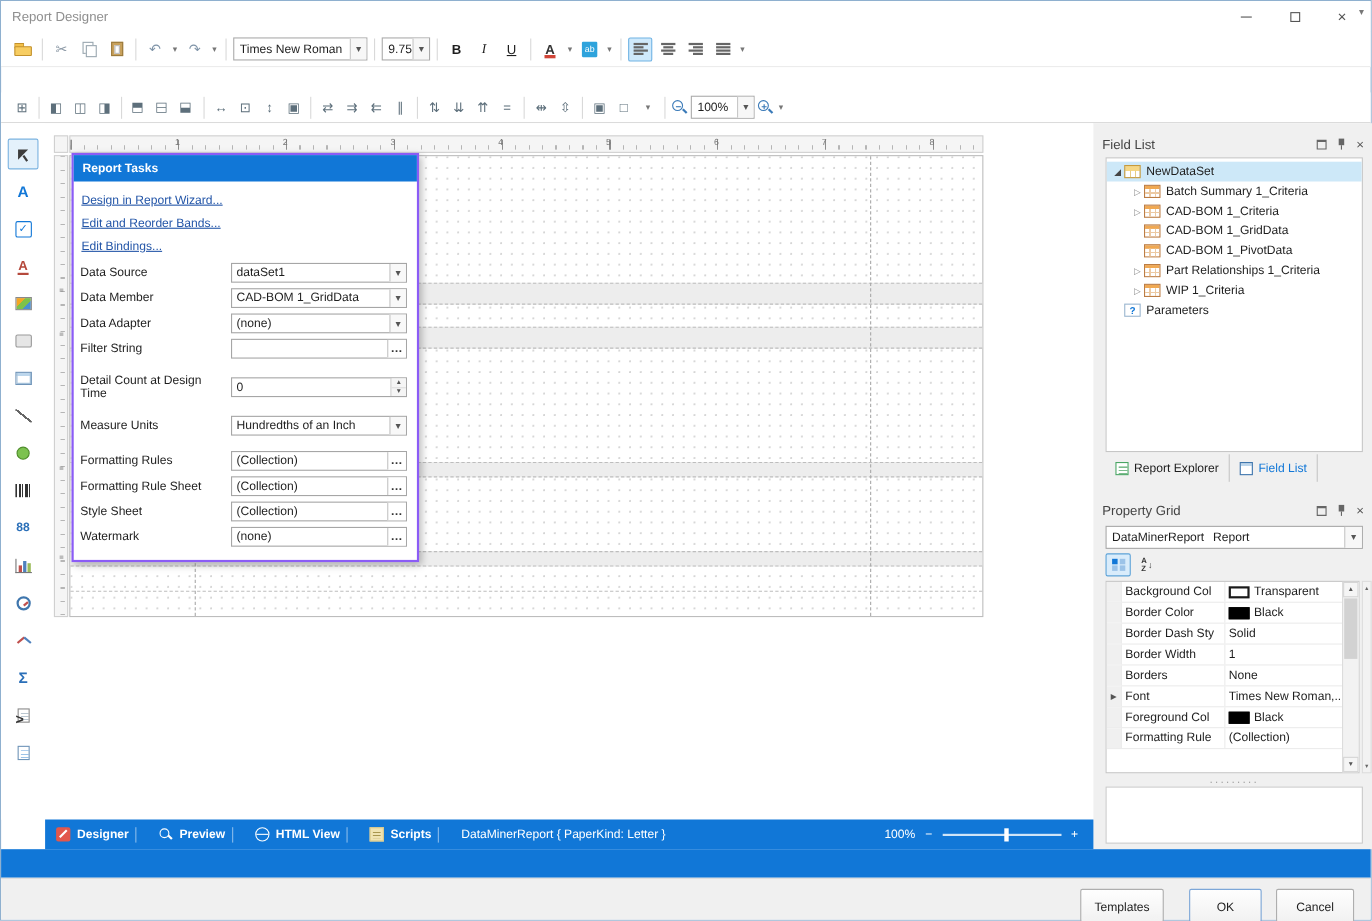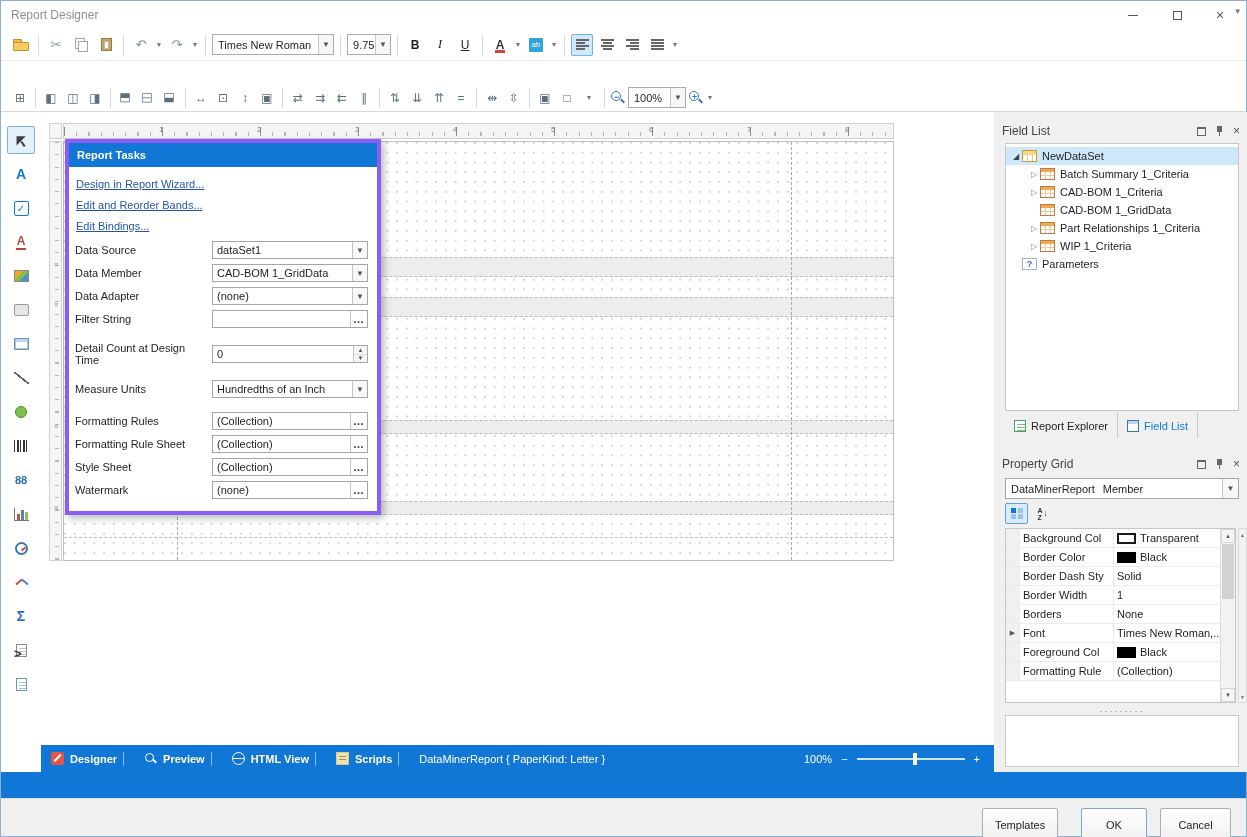--- a/index.html
+++ b/index.html
@@ -134,21 +134,21 @@
 .band-handle{position:absolute;left:50px;width:10px;font-size:7px;line-height:10px;color:#8a8a8a;text-align:center}
 .bh1{top:259px}.bh2{top:299px}.bh3{top:421px}.bh4{top:502px}
 .surface{position:absolute;left:62px;top:140px;width:831px;height:420px;background:#fff;border:1px solid #bdbdbd;background-image:radial-gradient(circle at 1px 1px,rgba(90,90,90,.25) .7px,transparent 1px);background-size:9.78px 9.78px}
 .band{position:absolute;left:0;right:0;background:#ededed;border-top:1px dashed #bdbdbd;border-bottom:1px dashed #bdbdbd}
 .b1{top:115px;height:20px}.b2{top:155px;height:20px}.b3{top:278px;height:14px}.b4{top:359px;height:14px}
 .dashline{position:absolute;left:0;right:0;top:395px;border-top:1px dashed #bdbdbd}
 .vguide{position:absolute;top:0;bottom:0;border-left:1px dashed #a8a8a8}
 .vg1{left:113px}.vg2{left:727px}
 
 
-.rt{position:absolute;left:64px;top:138px;width:316px;background:#fff;border:4px solid #8b5cf6;box-shadow:3px 3px 7px rgba(0,0,0,.28);z-index:5}
+.rt{position:absolute;left:64px;top:138px;width:316px;background:#fff;border:2px solid #8b5cf6;box-shadow:3px 3px 7px rgba(0,0,0,.28);z-index:5}
 .rt-head{height:24px;background:#1177d7;color:#fff;font-weight:bold;display:flex;align-items:center;padding:0 8px}
 .rt-body{padding:8px 9px 12px 6px}
 .rt-link{display:block;width:max-content;color:#2456a8;text-decoration:underline;margin:3px 0 9px 1px}
 .rt-row{display:flex;align-items:center;margin-top:5px}
 .rt-row.gap{margin-top:14px}
 .rt-label{width:137px;flex:none;padding-right:4px}
 .rt-ctl{flex:1;height:18px;border:1px solid #a6a6a6;display:flex;align-items:stretch;background:#fff}
 .rt-value{flex:1;padding:0 4px;display:flex;align-items:center;white-space:nowrap;overflow:hidden}
 .combo-btn{width:15px;border-left:1px solid #c4c4c4;background:#f8f8f8;color:#555;font-size:8px;display:none;align-items:center;justify-content:center}
 .ellipsis-btn{width:17px;border-left:1px solid #c4c4c4;background:#fff;display:none;align-items:center;justify-content:center;font-weight:bold;color:#333;letter-spacing:1px}
@@ -631,20 +631,25 @@
           <span class="fl-icon n-table"></span>
           <span class="fl-label">CAD-BOM 1_Criteria</span>
         </div>
 
         <div class="fl-row n-child">
           <span class="expander n-none"></span>
           <span class="fl-icon n-table"></span>
           <span class="fl-label">CAD-BOM 1_GridData</span>
         </div>
 
+        <div class="fl-row n-child">
+          <span class="expander n-none"></span>
+          <span class="fl-icon n-table"></span>
+          <span class="fl-label">CAD-BOM 1_PivotData</span>
+        </div>
 
         <div class="fl-row n-child">
           <span class="expander n-collapsed"></span>
           <span class="fl-icon n-table"></span>
           <span class="fl-label">Part Relationships 1_Criteria</span>
         </div>
 
         <div class="fl-row n-child">
           <span class="expander n-collapsed"></span>
           <span class="fl-icon n-table"></span>
@@ -673,21 +678,21 @@
     <div class="panel-head pg-head">
       <span class="panel-title">Property Grid</span>
       <span class="head-icons">
         <span class="rest-ic"></span>
         <span class="pin-ic"></span>
         <span class="close-ic">×</span>
       </span>
     </div>
     <div class="pg-selector">
       <span class="pg-sel-name">DataMinerReport</span>
-      <span class="pg-sel-type">Member</span>
+      <span class="pg-sel-type">Report</span>
       <span class="ca" style="height:100%;display:flex;align-items:center;justify-content:center;width:16px;border-left:1px solid #c8c8c8;background:#f7f7f7;font-size:8px;color:#555">▼</span>
     </div>
     <div class="pg-btns">
       <span class="pg-btn active">
           <span class="cat-ic"></span>
         </span>
       <span class="pg-btn">
           <span class="az-ic">
             <b>
               <span>A</span>

